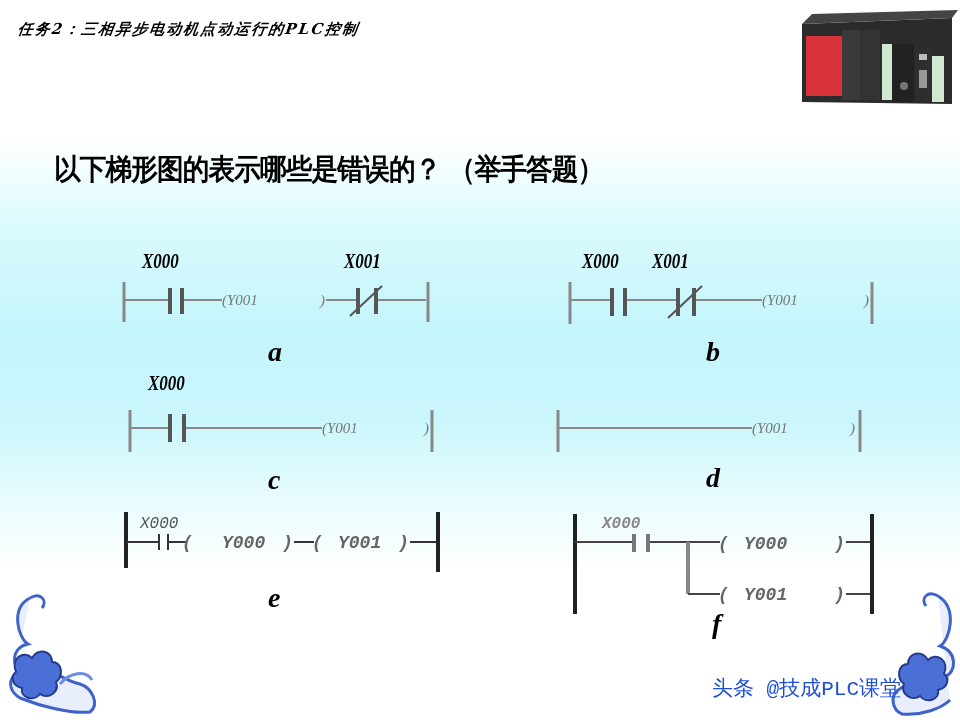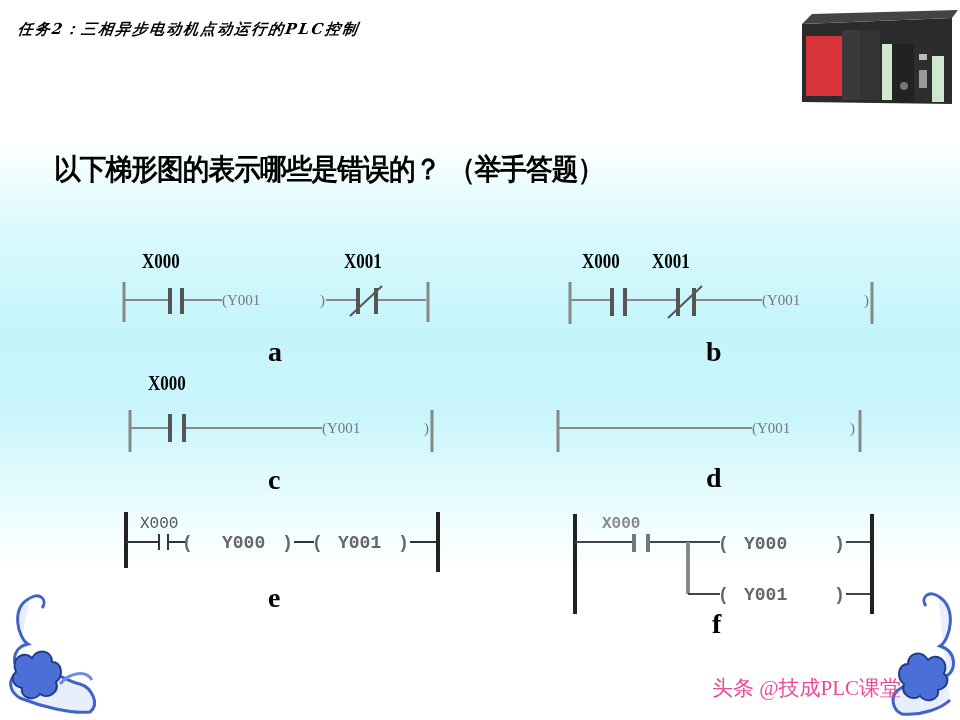--- a/index.html
+++ b/index.html
@@ -4,27 +4,27 @@
 <style>
   html, body { margin:0; padding:0; }
   body { width:960px; height:720px; position:relative; overflow:hidden;
     font-family:"Liberation Serif", serif;
     background: linear-gradient(180deg, #ffffff 0px, #ffffff 140px, #d9fafd 230px, #c4f5fb 330px, #caf6fb 420px, #e8fcfe 500px, #ffffff 570px, #ffffff 720px);
   }
   .abs { position:absolute; }
   .header-title { left:18px; top:20px; font-family:"DejaVu Serif", serif; font-style:italic; font-weight:bold; font-size:15px; letter-spacing:2px; color:#000; transform:skewX(-8deg); }
   .plc-img { left:782px; top:4px; width:176px; height:112px; }
   .question { left:54px; top:150px; font-family:"DejaVu Sans", sans-serif; font-weight:bold; font-size:29px; color:#000; letter-spacing:-1px; transform:scaleX(0.92); transform-origin:left; }
-  .diagram { position:absolute; }
+  .diagram { position:absolute;font-style:italic; }
   .label { position:absolute; font-family:"Liberation Serif", serif; font-weight:bold; font-size:20px; color:#000; transform:scaleX(0.85); transform-origin:left; }
   .letter { position:absolute; font-family:"Liberation Serif", serif; font-weight:bold; font-size:28px; color:#000; }
   .coil-text { font-family:"Liberation Serif", serif; font-size:15px; fill:#777; }
   .coil-text-bold { font-family:"Liberation Mono", monospace; font-weight:bold; font-size:18px; fill:#666; }
   .contact-lbl { font-family:"Liberation Mono", monospace; font-size:16px; fill:#555; }
-  .watermark { left:712px; top:674px; font-family:Liberation Serif, serif; font-size:21px; color:#ec4899; }
+  .watermark { left:712px; top:674px; font-family:Liberation Mono, monospace; font-size:21px; color:#1d4ed8; }
   .corner { position:absolute; }
 </style>
 </head>
 <body>
 
 <div class="abs header-title">任务2：三相异步电动机点动运行的PLC控制</div>
 
 <div class="abs plc-img">
   <svg width="176" height="112" viewBox="0 0 176 112">
     <polygon points="20,20 170,14 170,100 20,98" fill="#2b2b2b"></polygon>

